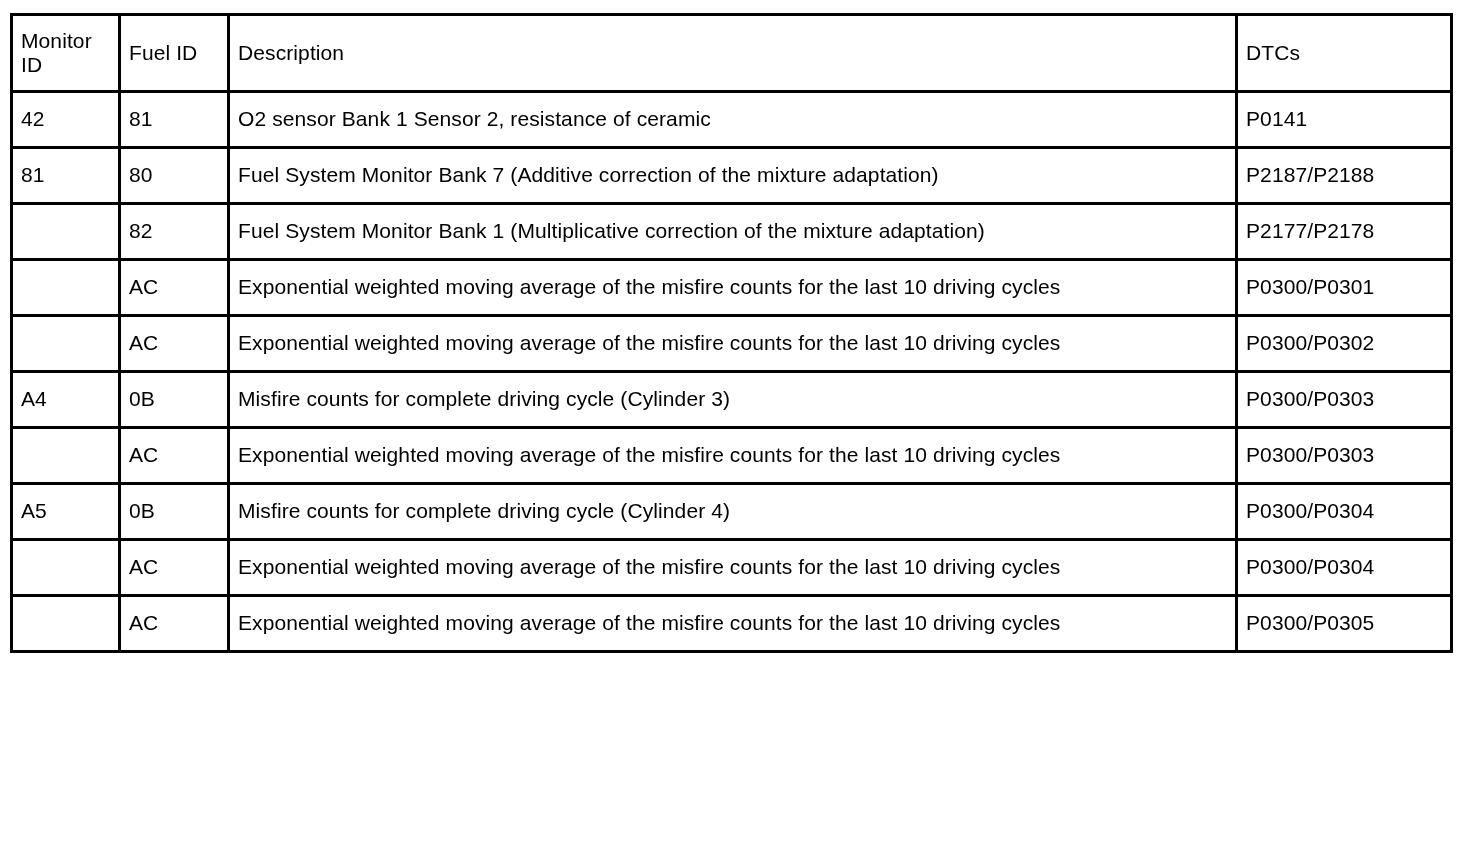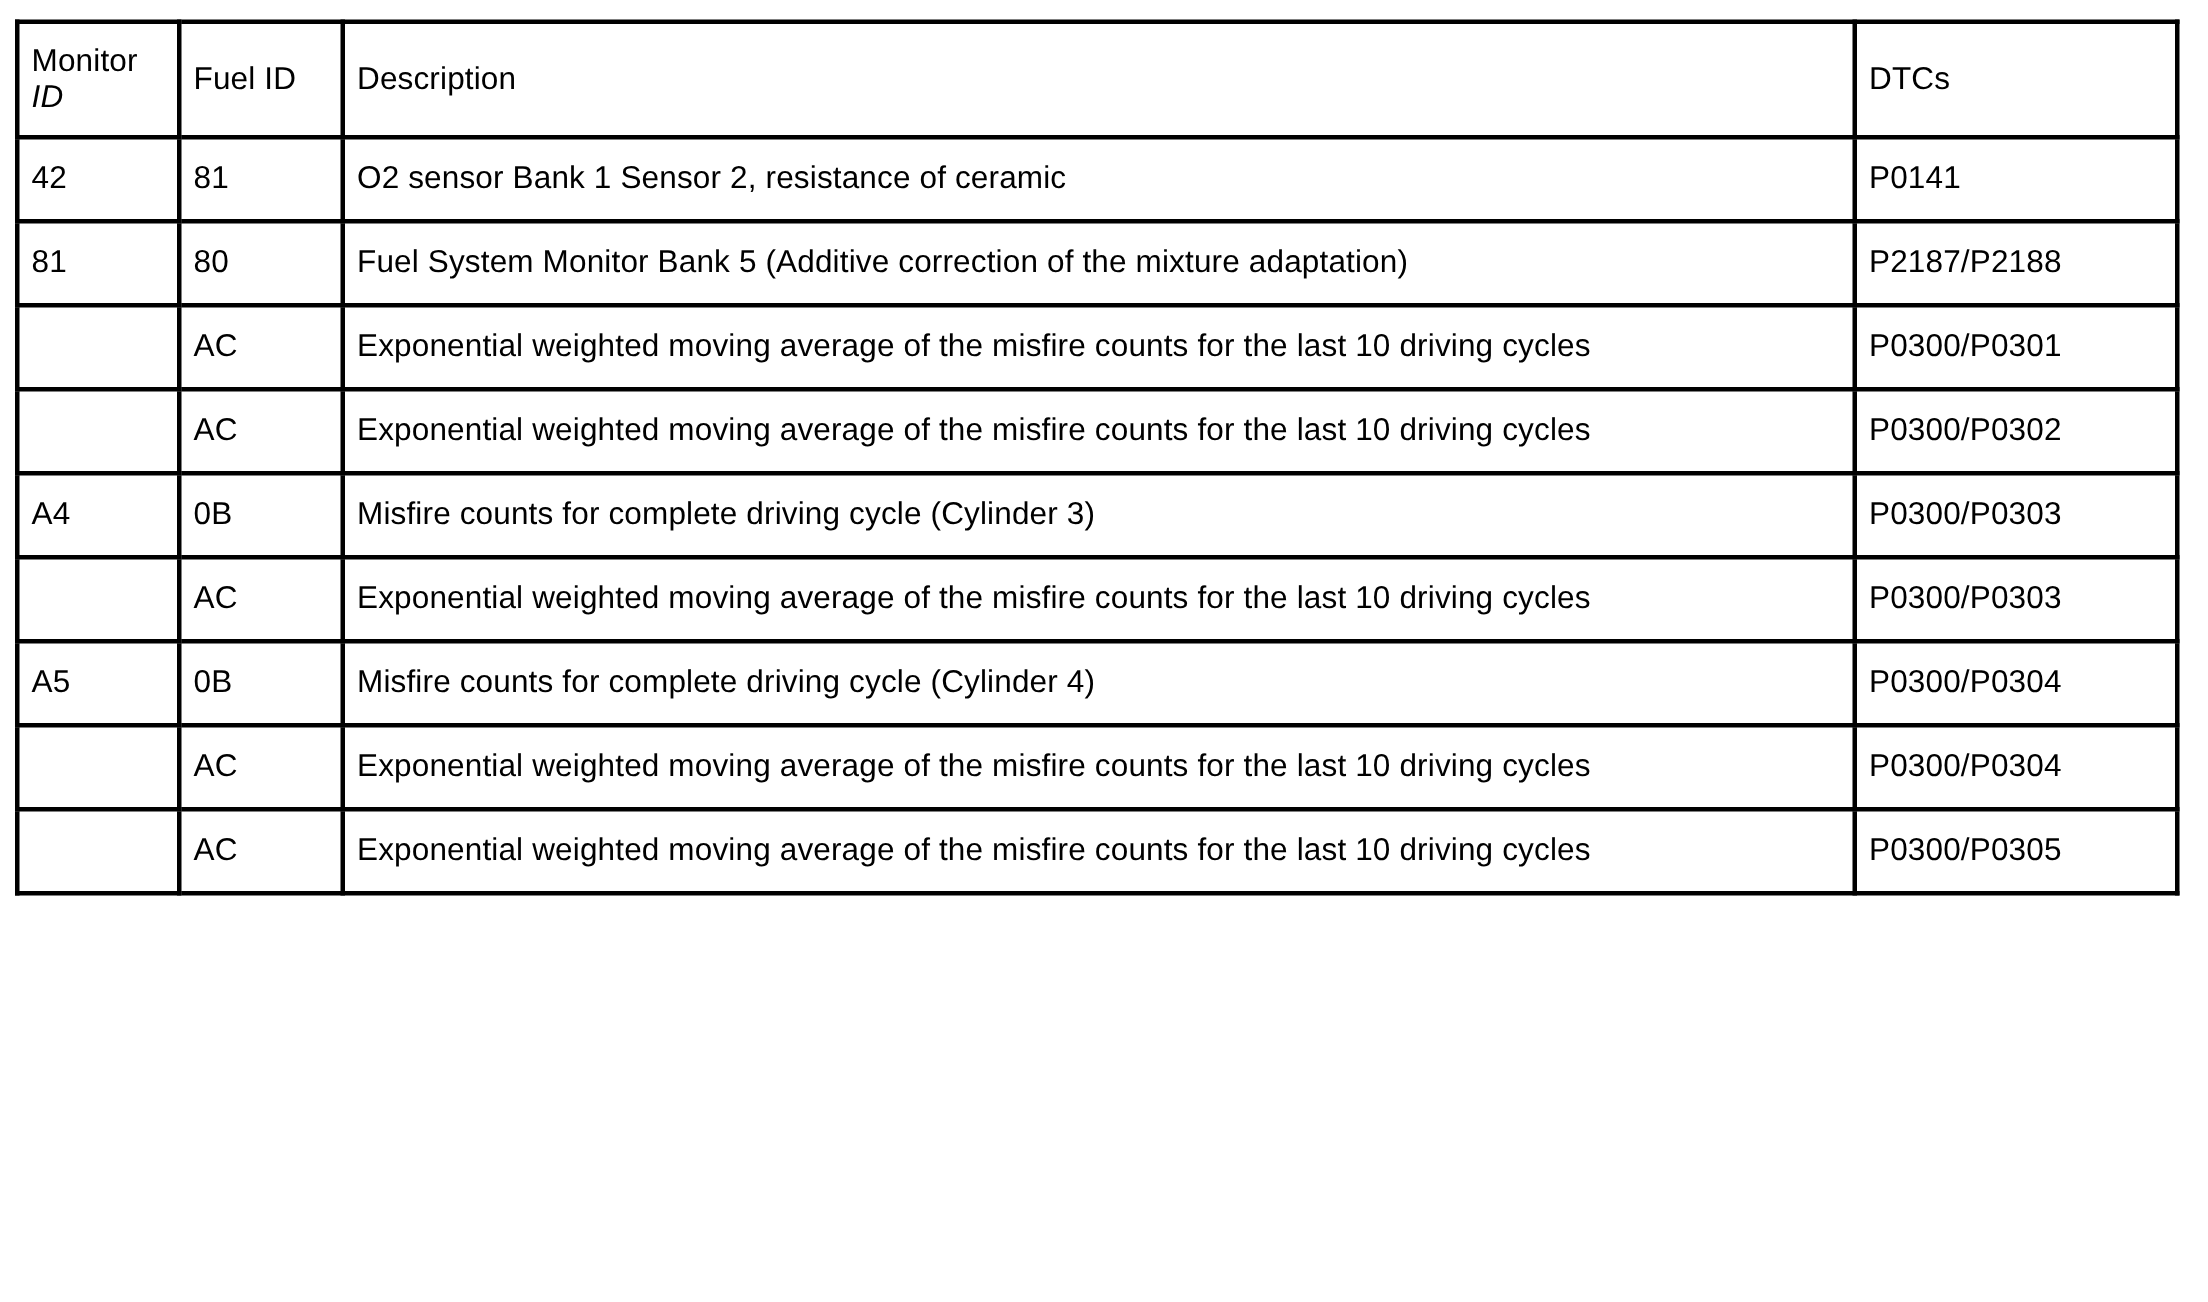--- a/index.html
+++ b/index.html
@@ -48,21 +48,20 @@
   col.col-desc    { width: 1008px; }
   col.col-dtcs    { width: 215px; }
 
   thead th {
     height: 74px;
     vertical-align: top;
     padding-top: 11px;
   }
   thead th .hdr-line2 {
     display: block;
-    font-style: italic;
   }
   tbody td {
     height: 53px;
   }
   .cell-empty { color: transparent; }
 </style>
 </head>
 <body>
 
 <div class="page">
@@ -87,22 +86,28 @@
     <tbody>
         <tr>
           <td>42</td>
           <td>81</td>
           <td>O2 sensor Bank 1 Sensor 2, resistance of ceramic</td>
           <td>P0141</td>
         </tr>
         <tr>
           <td>81</td>
           <td>80</td>
-          <td>Fuel System Monitor Bank 5 (Additive correction of the mixture adaptation)</td>
+          <td>Fuel System Monitor Bank 7 (Additive correction of the mixture adaptation)</td>
           <td>P2187/P2188</td>
+        </tr>
+        <tr>
+          <td class="cell-empty"></td>
+          <td>82</td>
+          <td>Fuel System Monitor Bank 1 (Multiplicative correction of the mixture adaptation)</td>
+          <td>P2177/P2178</td>
         </tr>
         <tr>
           <td class="cell-empty"></td>
           <td>AC</td>
           <td>Exponential weighted moving average of the misfire counts for the last 10 driving cycles</td>
           <td>P0300/P0301</td>
         </tr>
         <tr>
           <td class="cell-empty"></td>
           <td>AC</td>

